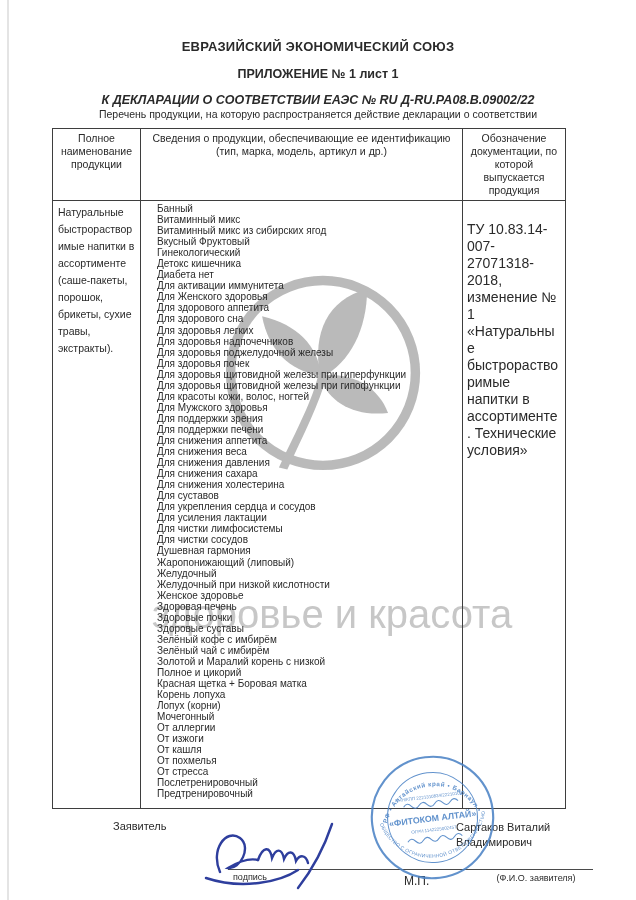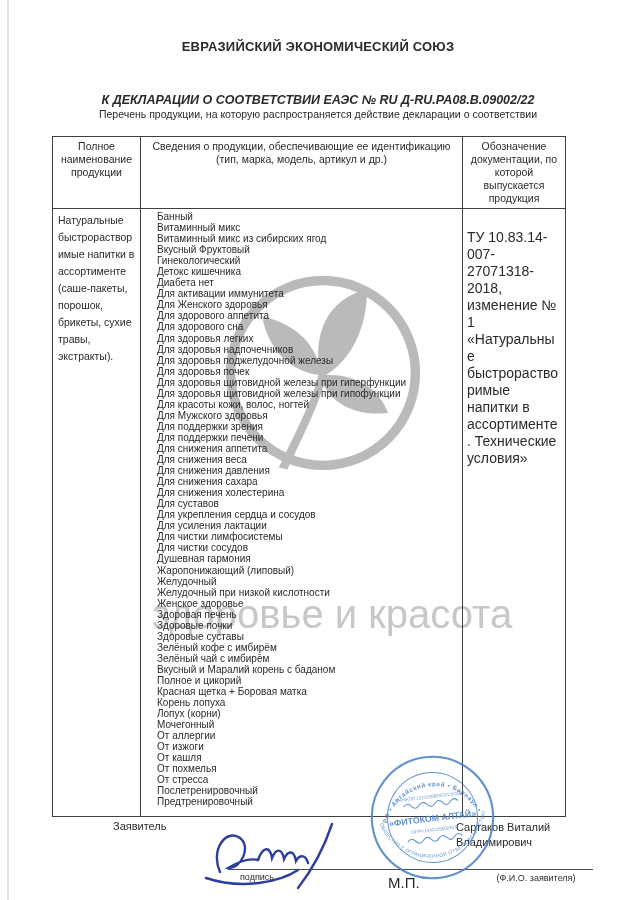--- a/index.html
+++ b/index.html
@@ -20,34 +20,34 @@
     position:absolute;top:492px;left:324px;transform:translateX(-50%);
     font-family:"DejaVu Sans",sans-serif;font-weight:bold;font-size:88px;
     color:#a9a9a9;opacity:.72;letter-spacing:-1px;z-index:1;white-space:nowrap;}
   .wm-tagline{
     position:absolute;top:592px;left:320px;transform:translateX(-50%);
     font-family:Liberation Sans, sans-serif;font-size:40px;color:#b5b5b5;opacity:.75;
     z-index:1;white-space:nowrap;margin-left:12px;}
   
   table.products{
     position:absolute;left:52px;top:128px;width:513px;z-index:2;
-    border-collapse:collapse;table-layout:fixed;background:transparent;margin-top:8px;}
+    border-collapse:collapse;table-layout:fixed;background:transparent;}
   table.products col.w1{width:88px;} table.products col.w2{width:322px;} table.products col.w3{width:103px;}
   table.products th,table.products td{border:1.4px solid #3e3e3e;vertical-align:top;background:transparent;}
   table.products th{font-weight:normal;font-size:10.5px;line-height:13px;text-align:center;padding:3px 3px;height:46px;}
   td.c1{font-size:10.5px;line-height:17px;padding:3px 5px;overflow-wrap:break-word;height:598px;}
   td.c2{font-size:10px;line-height:11.05px;padding:2px 4px 8px 16px;}
   td.c2 div{white-space:nowrap;}
   td.c3{font-size:14px;line-height:17px;padding:20px 4px;overflow-wrap:break-word;}
   
   .applicant{position:absolute;left:113px;top:820px;font-size:11px;z-index:2;}
   .applicant-name{position:absolute;left:456px;top:820px;width:145px;font-size:11px;line-height:15px;z-index:2;}
   .sig-line{position:absolute;left:228px;top:869px;width:365px;height:1.4px;background:#4a4a4a;z-index:2;}
-  .sig-caption{position:absolute;left:240px;top:872px;width:64px;font-size:9px;z-index:2;}
-  .mp-label{position:absolute;left:388px;top:874px;font-size:15px;z-index:2;}
+  .sig-caption{position:absolute;left:218px;top:872px;width:64px;text-align:center;font-size:9px;z-index:2;}
+  .mp-label{position:absolute;left:404px;top:874px;font-size:12px;z-index:2;}
   .fio-caption{position:absolute;left:470px;top:873px;width:132px;text-align:center;font-size:9px;z-index:2;}
   .signature{position:absolute;left:200px;top:818px;width:160px;height:75px;z-index:3;}
   .stamp{position:absolute;left:364px;top:749px;width:137px;height:137px;z-index:4;opacity:.88;}
 </style>
 </head>
 <body>
 
 <div class="page">
 
   <svg class="wm-logo" viewBox="0 0 200 200" aria-hidden="true">
@@ -56,20 +56,21 @@
       <path d="M 58,190 C 76,152 90,126 96,100 L 104,102 C 96,130 82,158 66,192 Z"></path>
       <path d="M 97,102 C 90,62 104,30 142,20 C 142,58 126,90 99,104 Z"></path>
       <path d="M 96,102 C 68,98 48,78 42,46 C 76,54 94,74 98,100 Z"></path>
       <path d="M 100,102 C 128,100 152,112 162,138 C 130,142 106,128 98,106 Z"></path>
     </g>
   </svg>
 
   <div class="wm-tagline">здоровье и красота</div>
 
   <div class="hdr h1">ЕВРАЗИЙСКИЙ ЭКОНОМИЧЕСКИЙ СОЮЗ</div>
+  <div class="hdr h2">ПРИЛОЖЕНИЕ № 1 лист 1</div>
   <div class="hdr h3">К ДЕКЛАРАЦИИ О СООТВЕТСТВИИ ЕАЭС № RU Д-RU.РА08.В.09002/22</div>
   <div class="hdr h4">Перечень продукции, на которую распространяется действие декларации о соответствии</div>
 
   <table class="products">
     <colgroup>
         <col class="w1">
         <col class="w2">
         <col class="w3">
       </colgroup>
     <thead>
@@ -117,21 +118,21 @@
             <div>Душевная гармония</div>
             <div>Жаропонижающий (липовый)</div>
             <div>Желудочный</div>
             <div>Желудочный при низкой кислотности</div>
             <div>Женское здоровье</div>
             <div>Здоровая печень</div>
             <div>Здоровые почки</div>
             <div>Здоровые суставы</div>
             <div>Зелёный кофе с имбирём</div>
             <div>Зелёный чай с имбирём</div>
-            <div>Вкусный и Маралий корень с баданом</div>
+            <div>Золотой и Маралий корень с низкой</div>
             <div>Полное и цикорий</div>
             <div>Красная щетка + Боровая матка</div>
             <div>Корень лопуха</div>
             <div>Лопух (корни)</div>
             <div>Мочегонный</div>
             <div>От аллергии</div>
             <div>От изжоги</div>
             <div>От кашля</div>
             <div>От похмелья</div>
             <div>От стресса</div>

